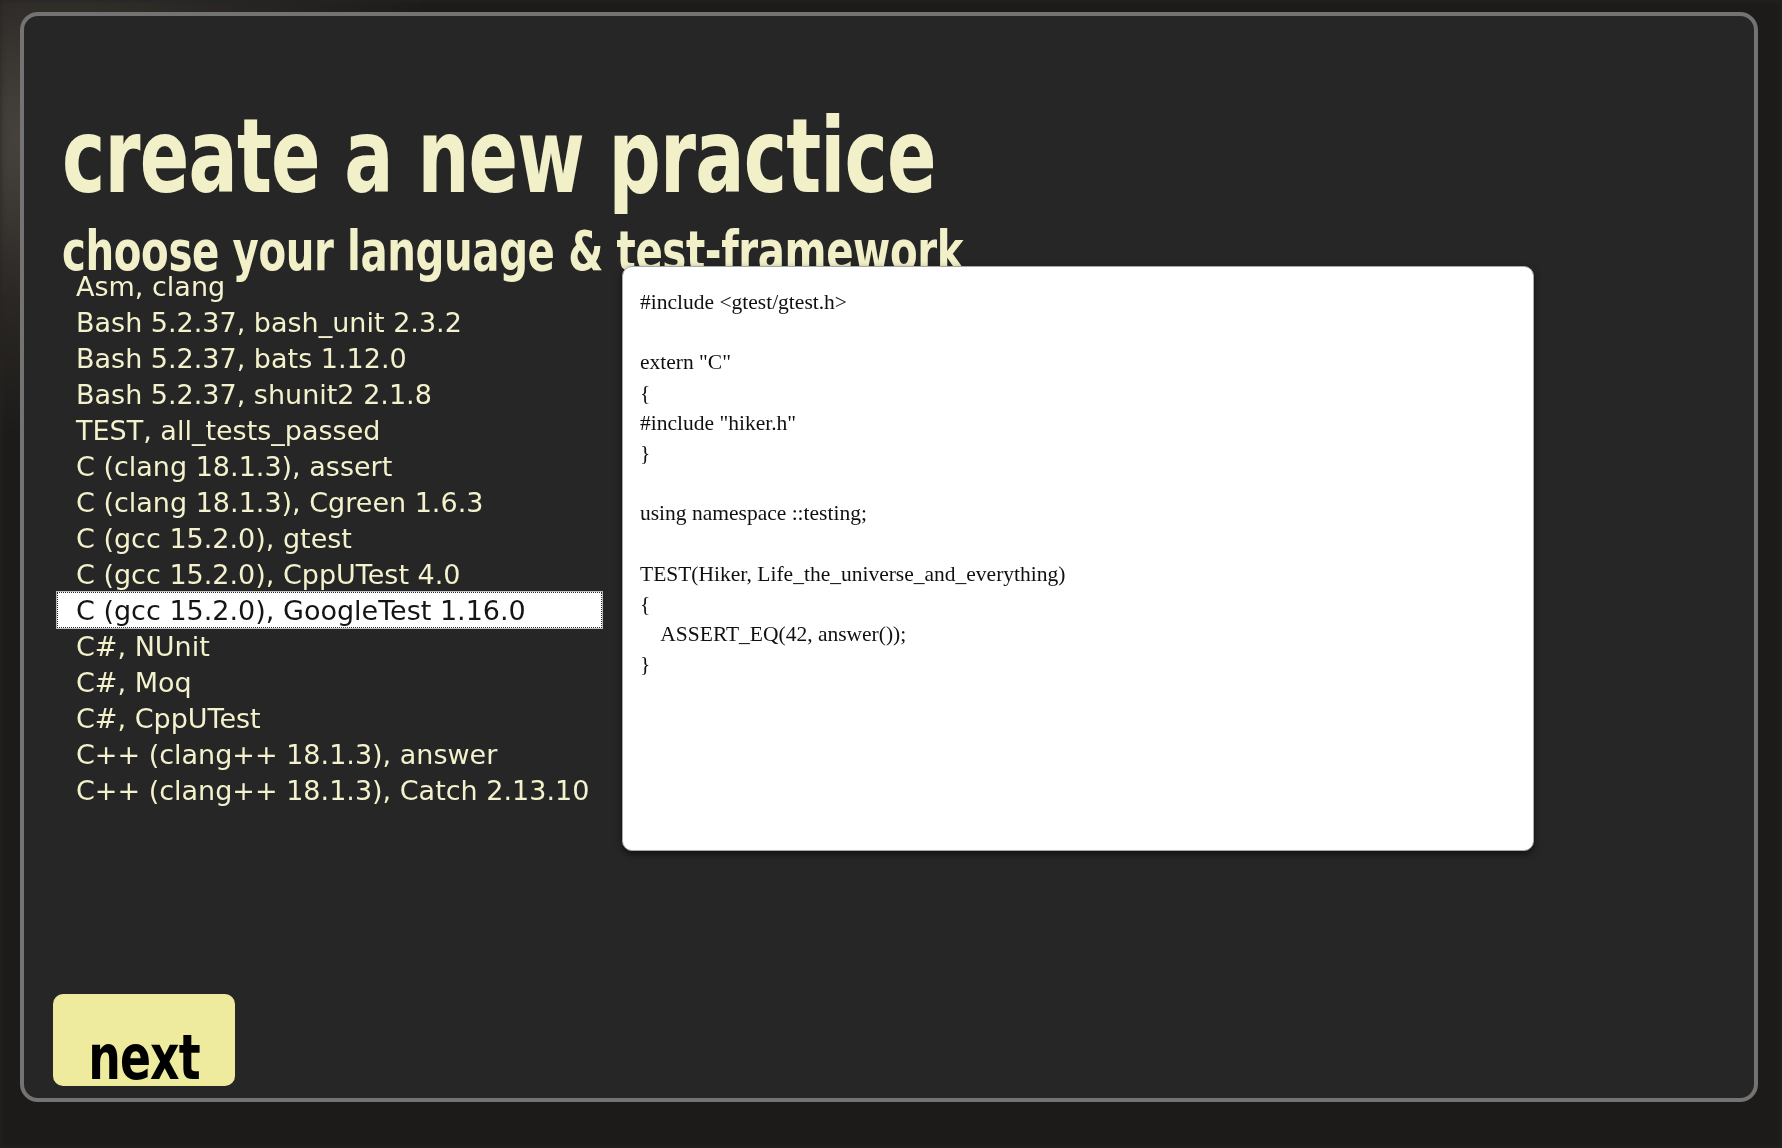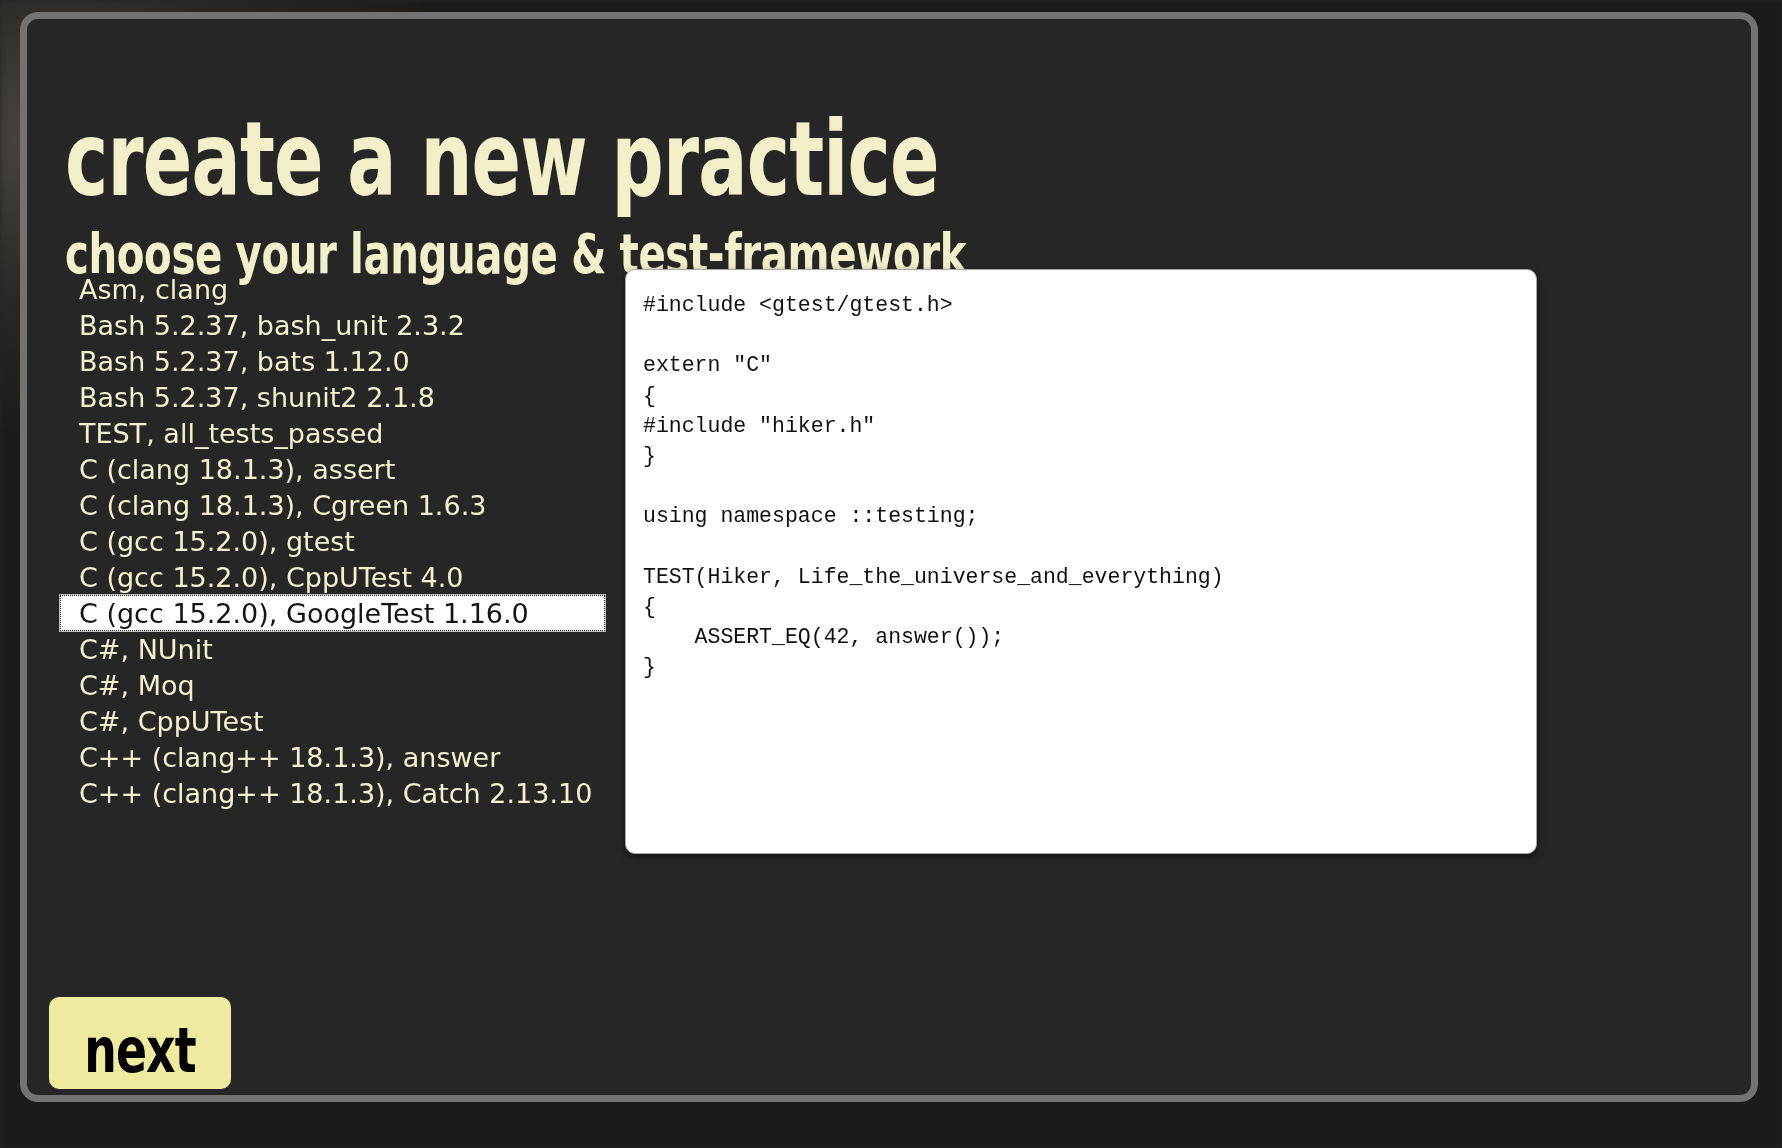--- a/index.html
+++ b/index.html
@@ -29,21 +29,21 @@
     filter: blur(3px);
   }
 
   #card {
     position: absolute;
     left: 20px;
     top: 12px;
     width: 1738px;
     height: 1090px;
     background: #262626;
-    border: 7px solid #737373;
+    border: 4px solid #737373;
     border-radius: 18px;
     box-sizing: border-box;
     overflow: hidden;
   }
 
   .h1 {
     position: absolute;
     left: 38px;
     top: 14px;
     color: #f2f0c8;
@@ -109,37 +109,37 @@
     border-radius: 10px;
     box-shadow: 0 3px 7px rgba(0,0,0,0.55);
     box-sizing: border-box;
     overflow: hidden;
   }
 
   #code-text {
     margin: 0;
     padding: 20px 0 0 17px;
     color: #101010;
-    font-family: Liberation Mono, monospace;
+    font-family: Liberation Serif, serif;
     font-size: 21.5px;
     line-height: 30.2px;
     white-space: pre;
   }
 
   #next-button {
     position: absolute;
-    left: 22px;
+    left: 29px;
     top: 978px;
     width: 182px;
     height: 92px;
     background: #eeea9e;
     border: none;
     border-radius: 10px;
     cursor: pointer;
-    padding: 8px;
+    padding: 18px;
   }
   #next-label {
     display: block;
     color: #000000;
     font-family: "DejaVu Sans Condensed", "Liberation Sans Narrow", "Liberation Sans", sans-serif;
     font-weight: 700;
     font-size: 62px;
     line-height: 92px;
     letter-spacing: -1px;
     transform: scaleX(0.82);

